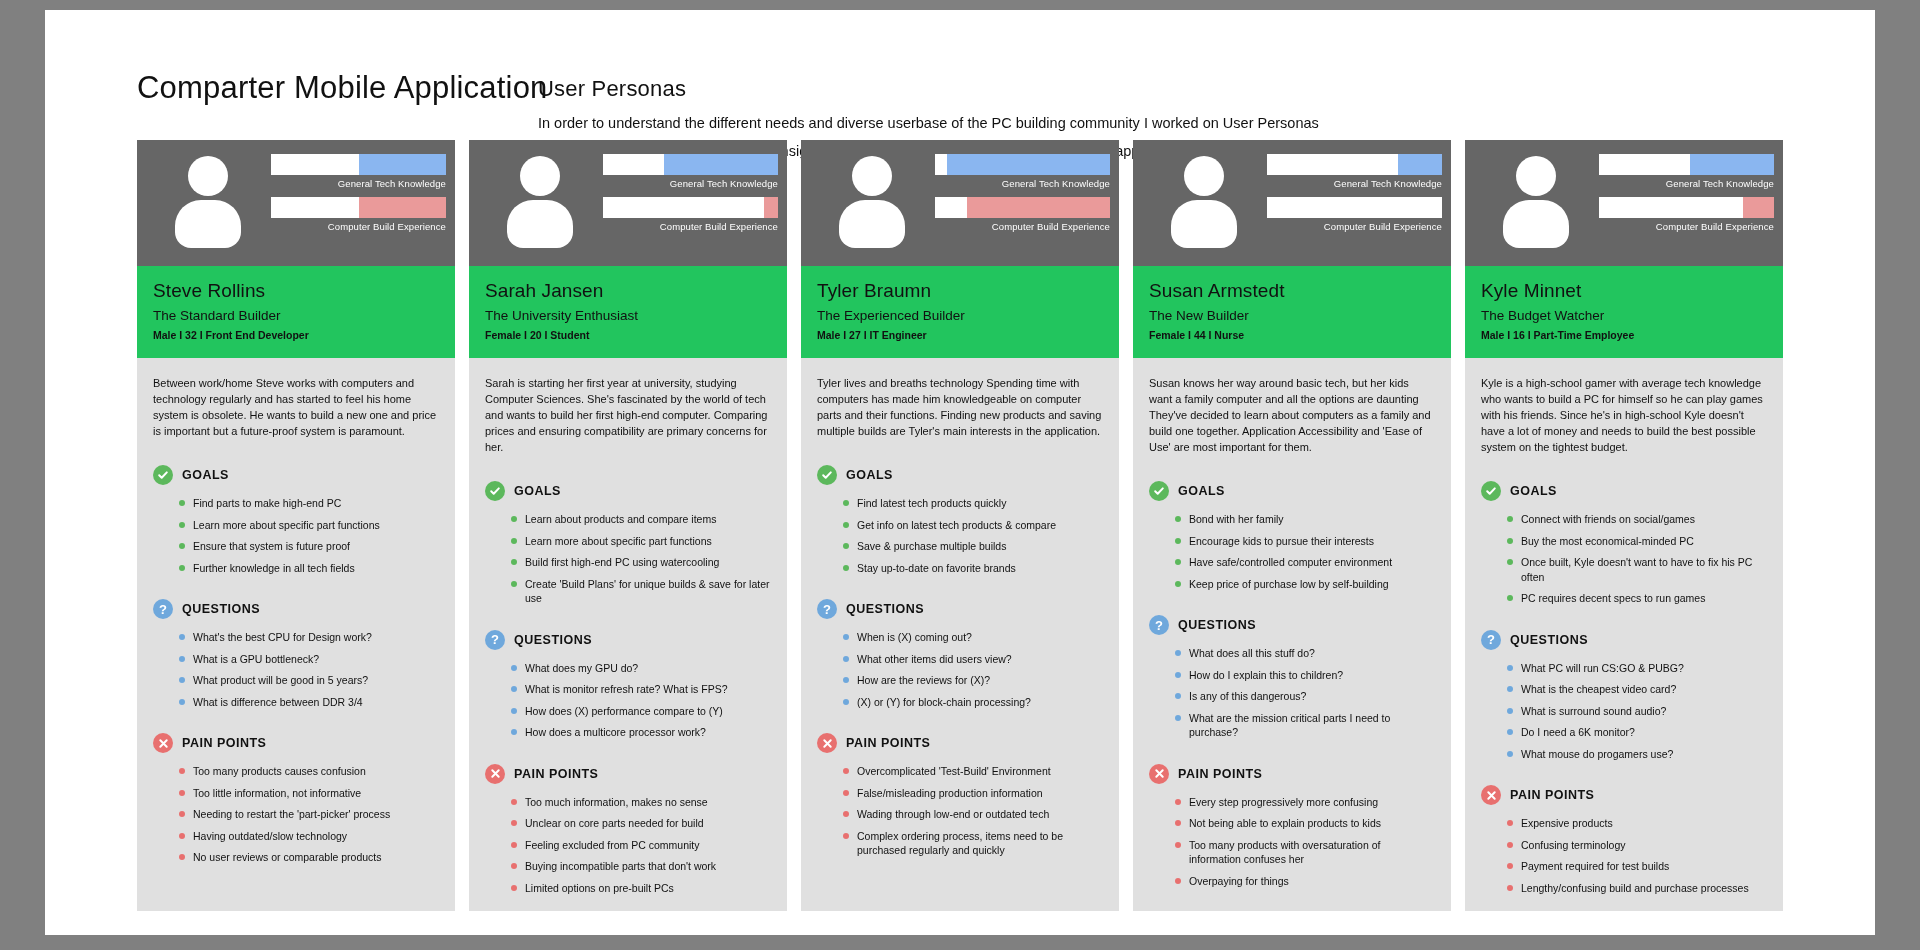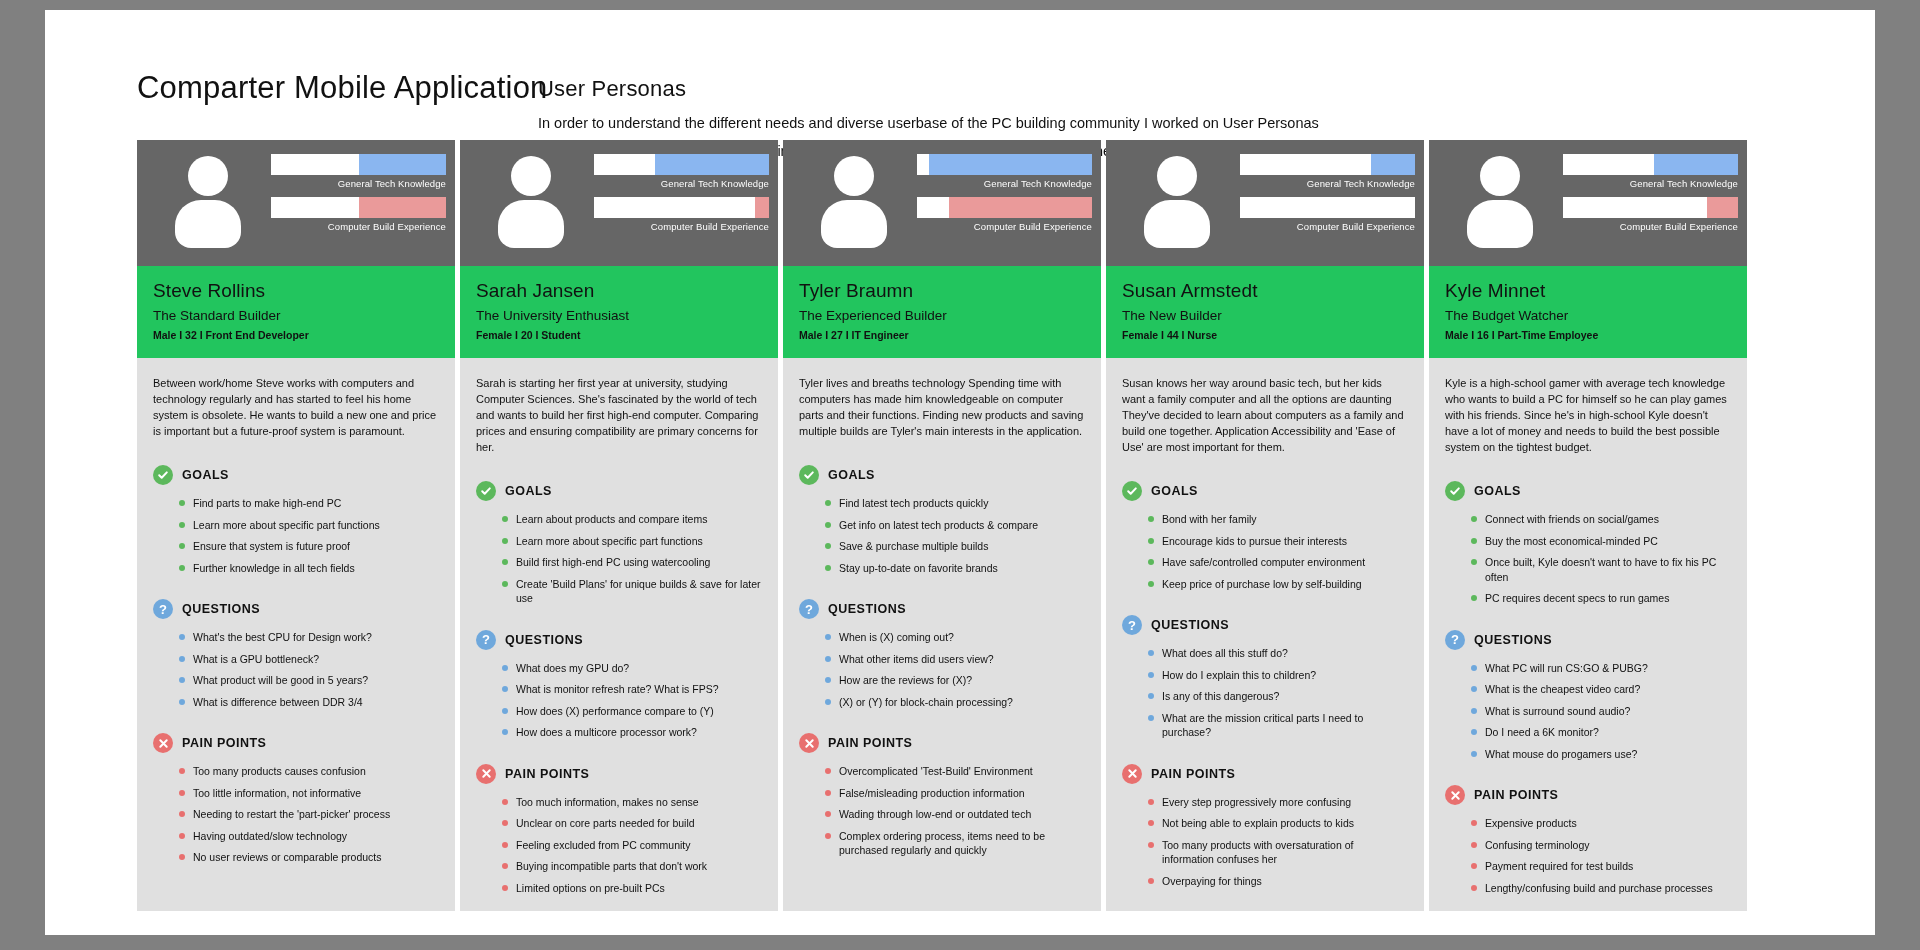--- a/index.html
+++ b/index.html
@@ -32,21 +32,21 @@
     letter-spacing:.2px;
   }
   .intro-body{
     font-size:14.5px;line-height:28px;color:#111;margin:0;
   }
   
   .grid{
     position:absolute;left:92px;top:130px;
     width:1650px;
     display:flex;
-    gap:5px;
+    gap:14px;
   }
   .card{
     width:318px;
     background:#e0e0e0;
     display:flex;flex-direction:column;
   }
   .card-top{
     background:#666666;
     height:126px;
     position:relative;

